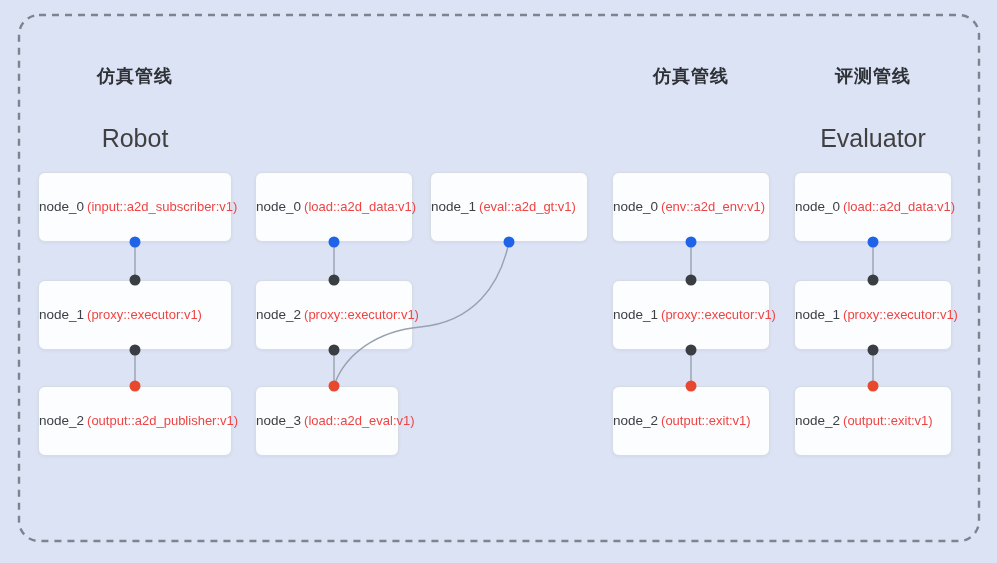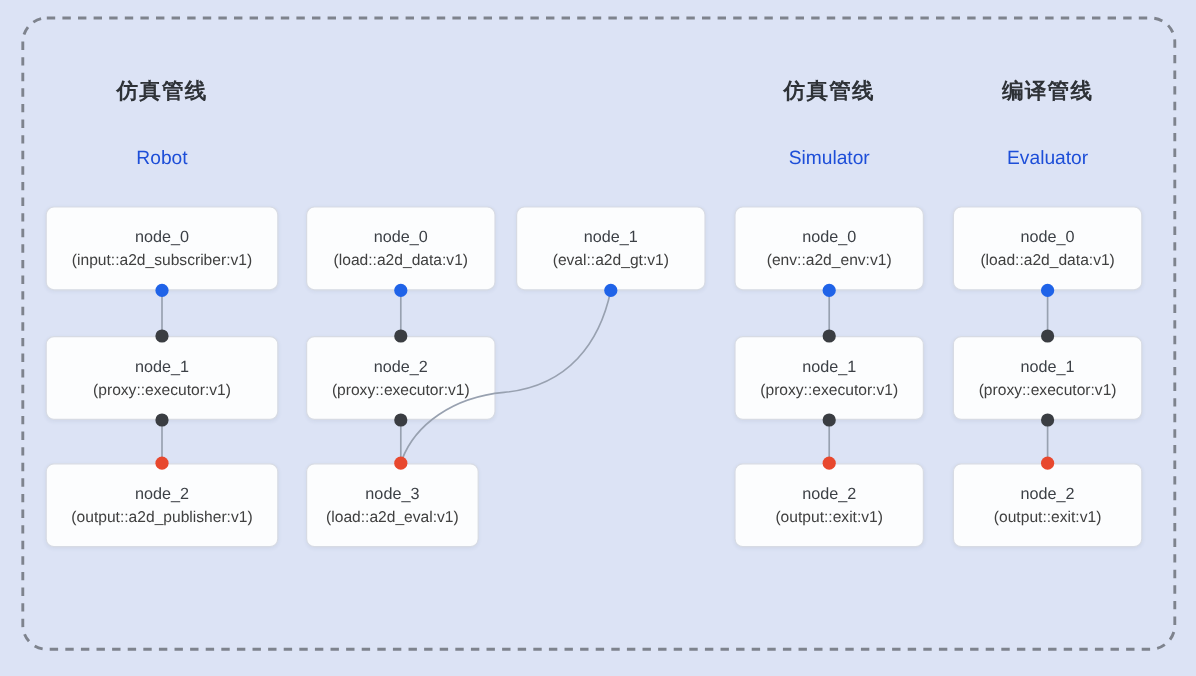--- a/index.html
+++ b/index.html
@@ -11,31 +11,31 @@
   #stage{position:absolute;inset:0;}
   svg.overlay{position:absolute;left:0;top:0;pointer-events:none;}
   svg.overlay.under{z-index:1;}
   svg.overlay.over{z-index:3;}
   .title-cn{
     position:absolute;z-index:2;text-align:center;
     font-size:18px;font-weight:700;color:#2e3237;letter-spacing:1px;
   }
   .title-en{
     position:absolute;z-index:2;text-align:center;
-    font-size:16px;font-weight:400;color:#1d4ed8;
+    font-size:25px;font-weight:400;color:#404040;
   }
   .node{
     position:absolute;z-index:2;height:70px;box-sizing:border-box;
     background:#fcfdfe;border:1px solid #d7dbe4;border-radius:7px;
     box-shadow:0 1px 3px rgba(70,80,110,0.07);
-    display:flex;flex-direction:column;align-items:center;justify-content:center;
+    display:flex;flex-direction:row;align-items:center;justify-content:flex-start;
     gap:3px;
   }
   .node-name{font-size:13.5px;color:#3c4046;line-height:1.2;}
-  .node-type{font-size:13px;color:#404040;line-height:1.2;}
+  .node-type{font-size:13px;color:#ef4444;line-height:1.2;}
   .edge{stroke:#98a1b0;stroke-width:1.4;fill:none;}
   .dash-frame{fill:none;stroke:#7e838d;stroke-width:2.4;}
 </style>
 </head>
 <body style="background: rgb(220, 227, 245);">
 
 <div id="stage">
 
   <svg class="overlay under" width="997" height="563" viewBox="0 0 997 563">
     <rect class="dash-frame" x="19" y="15" width="960" height="526" rx="20" ry="20" stroke-dasharray="7 6" stroke="#7e838d"></rect>
@@ -69,36 +69,35 @@
   <div class="node" style="left:255px;top:280px;width:158px">
     <div class="node-name">node_2</div>
     <div class="node-type">(proxy::executor:v1)</div>
   </div>
   <div class="node" style="left:255px;top:386px;width:144px">
     <div class="node-name">node_3</div>
     <div class="node-type">(load::a2d_eval:v1)</div>
   </div>
 
   <div class="title-cn" style="left:591px;top:64px;width:200px">仿真管线</div>
-  <div class="title-en" style="left:591px;top:124px;width:200px">Simulator</div>
 
   <div class="node" style="left:612px;top:172px;width:158px">
     <div class="node-name">node_0</div>
     <div class="node-type">(env::a2d_env:v1)</div>
   </div>
   <div class="node" style="left:612px;top:280px;width:158px">
     <div class="node-name">node_1</div>
     <div class="node-type">(proxy::executor:v1)</div>
   </div>
   <div class="node" style="left:612px;top:386px;width:158px">
     <div class="node-name">node_2</div>
     <div class="node-type">(output::exit:v1)</div>
   </div>
 
-  <div class="title-cn" style="left:773px;top:64px;width:200px">编译管线</div>
+  <div class="title-cn" style="left:773px;top:64px;width:200px">评测管线</div>
   <div class="title-en" style="left:773px;top:124px;width:200px">Evaluator</div>
 
   <div class="node" style="left:794px;top:172px;width:158px">
     <div class="node-name">node_0</div>
     <div class="node-type">(load::a2d_data:v1)</div>
   </div>
   <div class="node" style="left:794px;top:280px;width:158px">
     <div class="node-name">node_1</div>
     <div class="node-type">(proxy::executor:v1)</div>
   </div>

